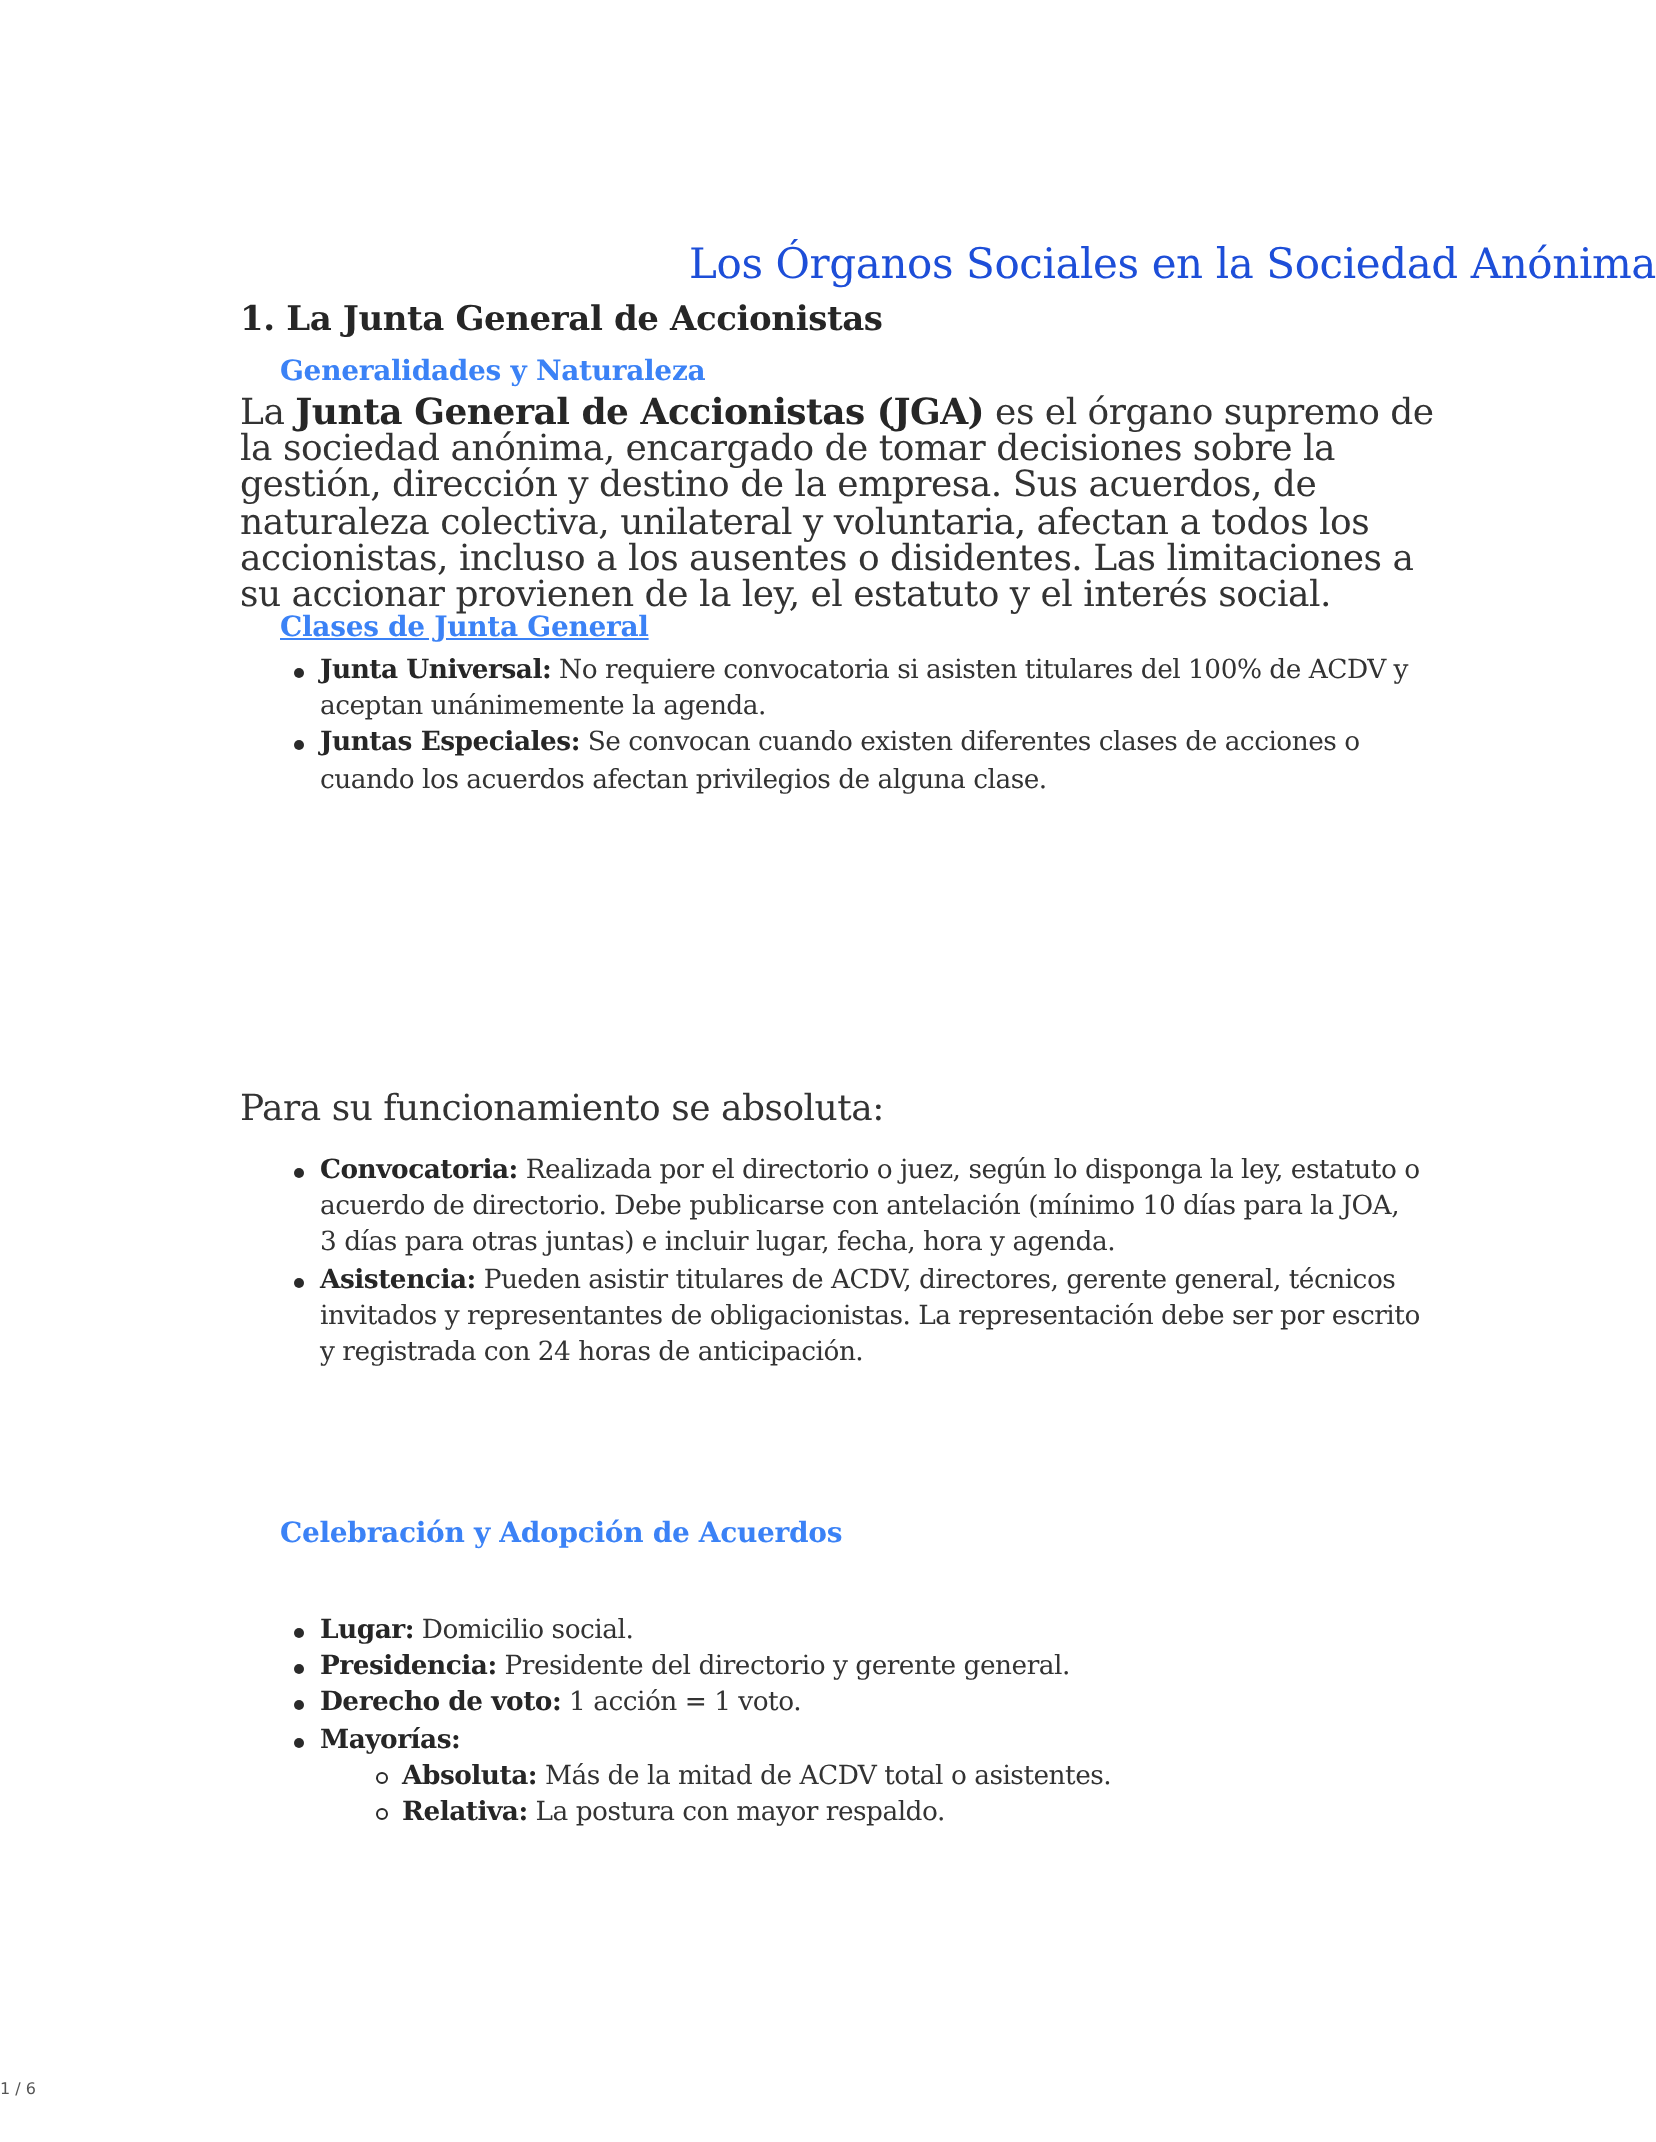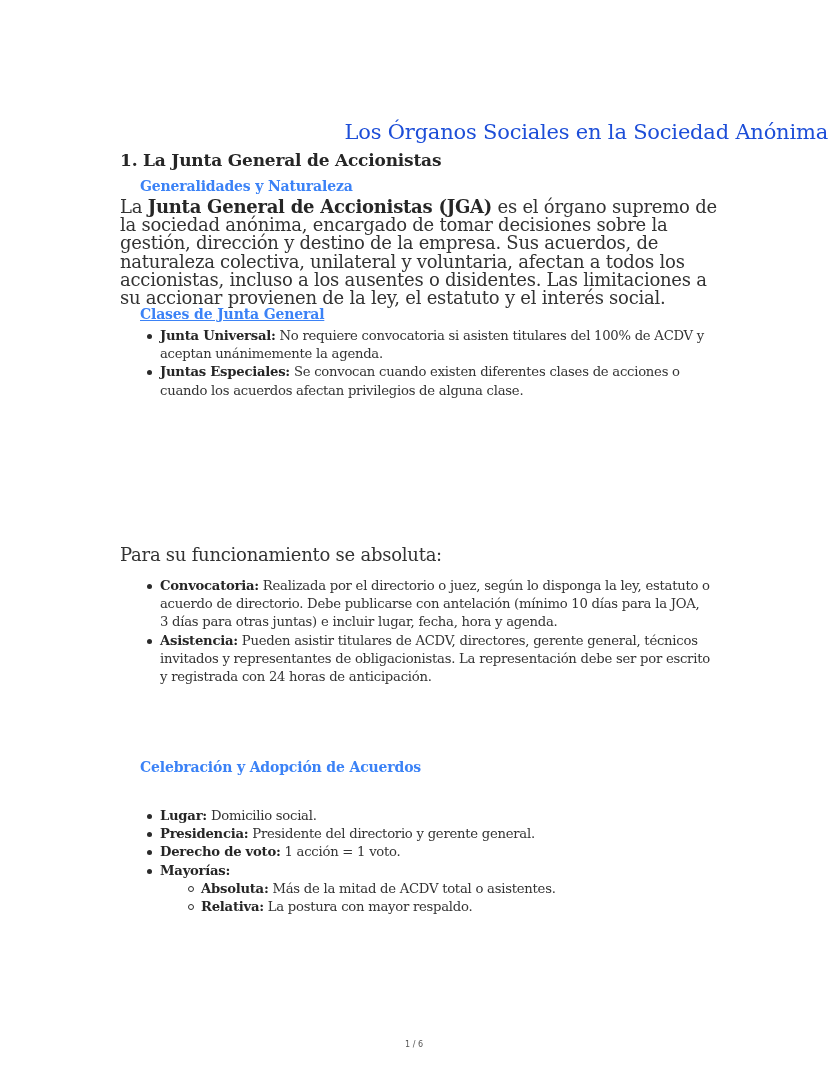--- a/index.html
+++ b/index.html
@@ -38,21 +38,21 @@
       width: 5px; height: 5px; border-radius: 50%; background: #2a2a2a;
     }
     ul.sub { list-style: none; margin: 0; padding: 0; }
     ul.sub > li { position: relative; padding-left: 41px; }
     ul.sub > li::before {
       content: ""; position: absolute; left: 28px; top: 6px;
       width: 4px; height: 4px; border-radius: 50%; border: 1.2px solid #2a2a2a; background: #fff;
     }
     b { color: #262626; }
     .footer {
-      position: absolute; top: 1040px; left: 0; width: 828px; text-align: center;
+      position: absolute; top: 1040px; left: 0; width: 828px; 
       font-family: "DejaVu Sans", sans-serif; font-size: 8px; color: #555;
     }
   </style>
 </head>
 <body>
 
 <div class="page">
 
   <div class="title">Los Órganos Sociales en la Sociedad Anónima</div>
 

